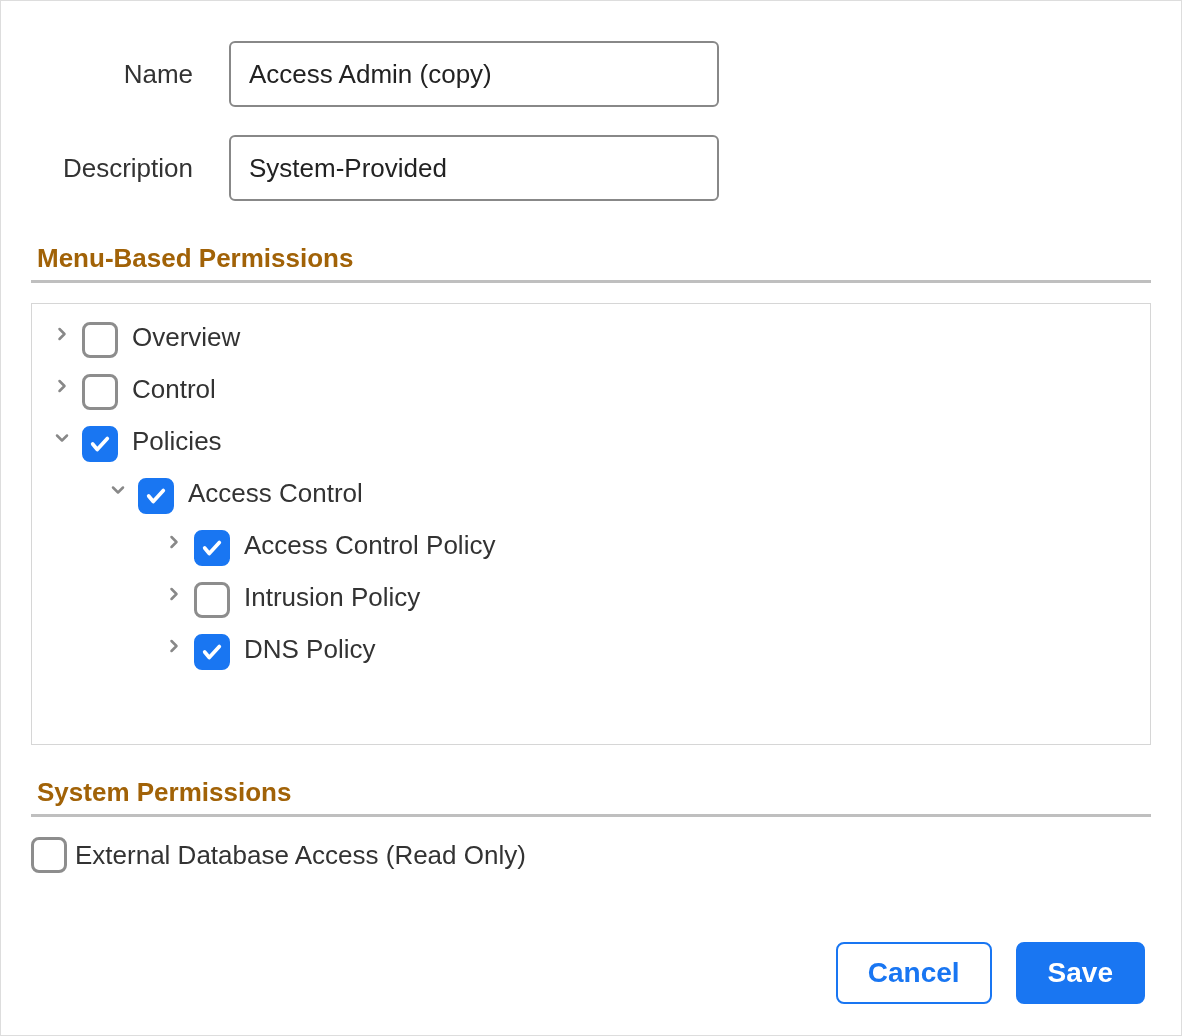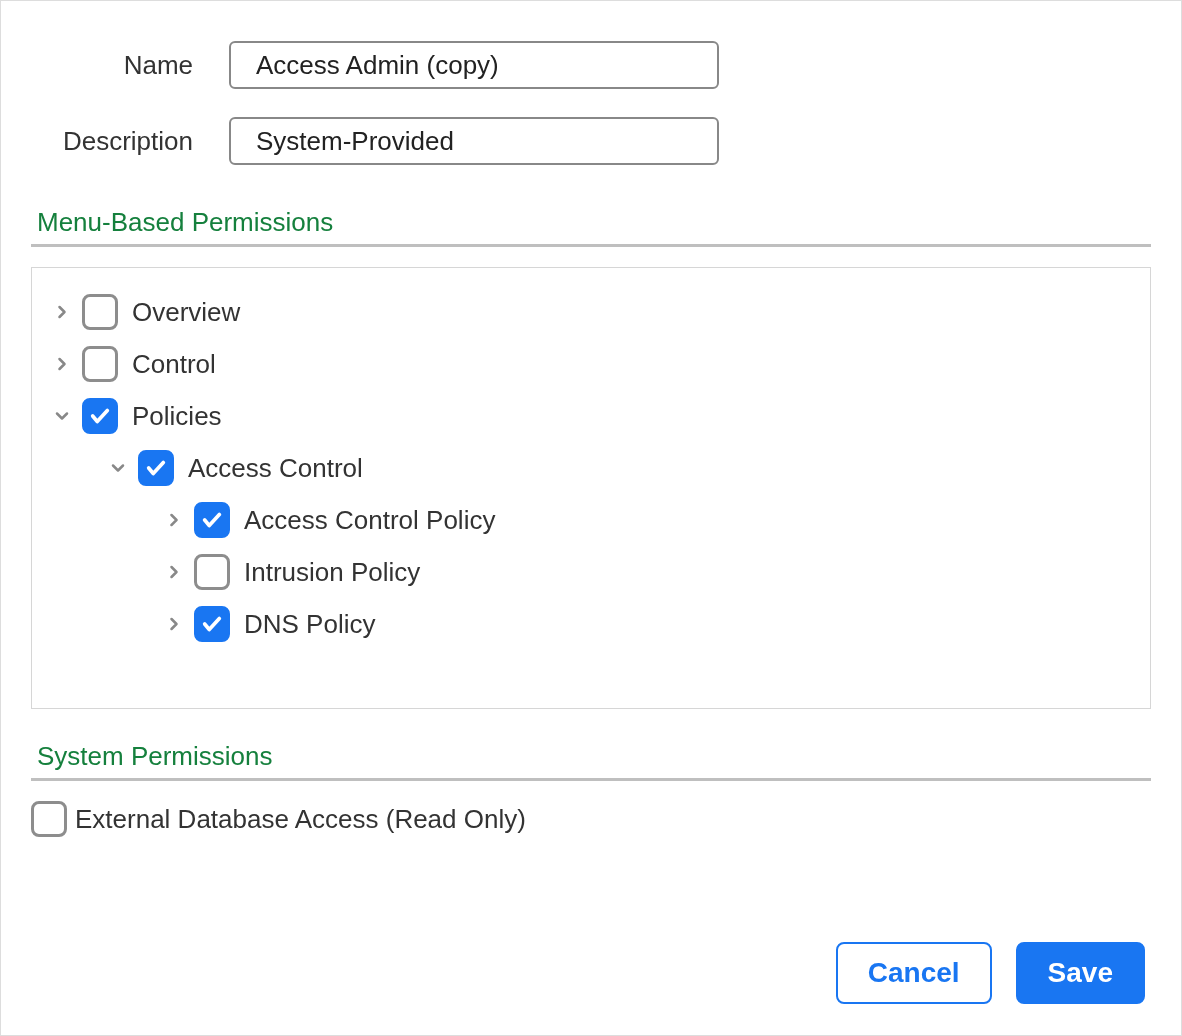--- a/index.html
+++ b/index.html
@@ -23,34 +23,35 @@
     }
     .form-label {
       width: 198px;
       text-align: right;
       font-size: 26px;
       color: #333;
       padding-right: 36px;
     }
     .form-input {
       width: 490px;
-      height: 48px;
+      height: 66px;
       border: 2px solid #888;
       border-radius: 6px;
       font-size: 26px;
-      padding: 0 25px;
+      padding: 0 18px;
       color: #222;
       outline: none;
     }
     .section-title {
       font-size: 26px;
-      color: #15803d;
+      color: #a16207;
       margin-top: 42px;
       margin-bottom: 6px;
       padding-left: 6px;
+      font-weight: bold;
     }
     .section-rule {
       border: none;
       border-top: 3px solid #bfbfbf;
       margin-bottom: 20px;
     }
     .tree-box {
       border: 1px solid #d6d6d6;
       height: 442px;
       position: relative;
@@ -60,21 +61,20 @@
       position: absolute;
       inset: 0;
       overflow-y: auto;
       padding: 18px 14px 10px 18px;
     }
     .tree-scroll::-webkit-scrollbar { width: 14px; }
     .tree-scroll::-webkit-scrollbar-track { background: transparent; }
     .tree-scroll::-webkit-scrollbar-thumb { background: #c9c9c9; border-radius: 7px; }
     .tree-row {
       display: flex;
-      align-items: center;
       height: 52px;
       gap: 8px;
     }
     .ind { display:inline-block; width: 48px; }
     .chev { width: 24px; height: 24px; display:flex; align-items:center; justify-content:center; color:#888; flex-shrink:0; }
     .cb {
       width: 36px; height: 36px;
       border: 3px solid #8d8d8d;
       border-radius: 8px;
       background: #fff;

